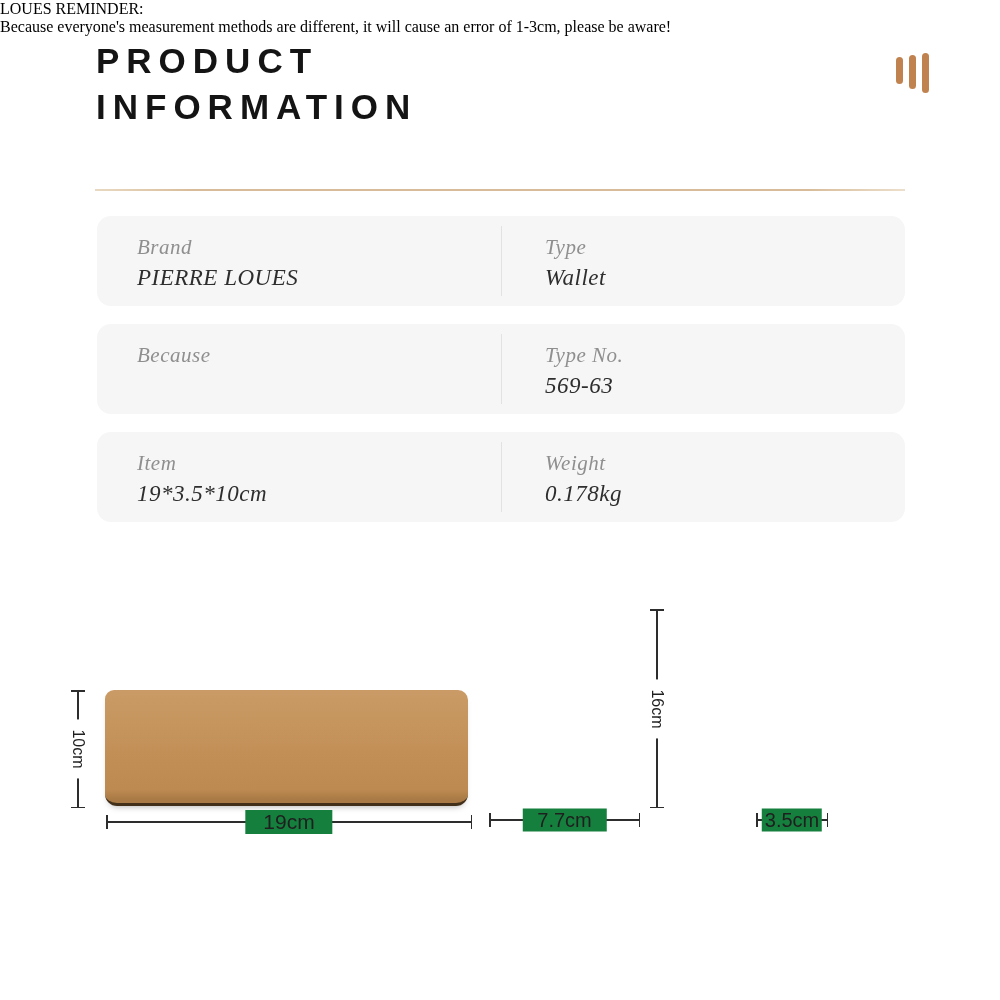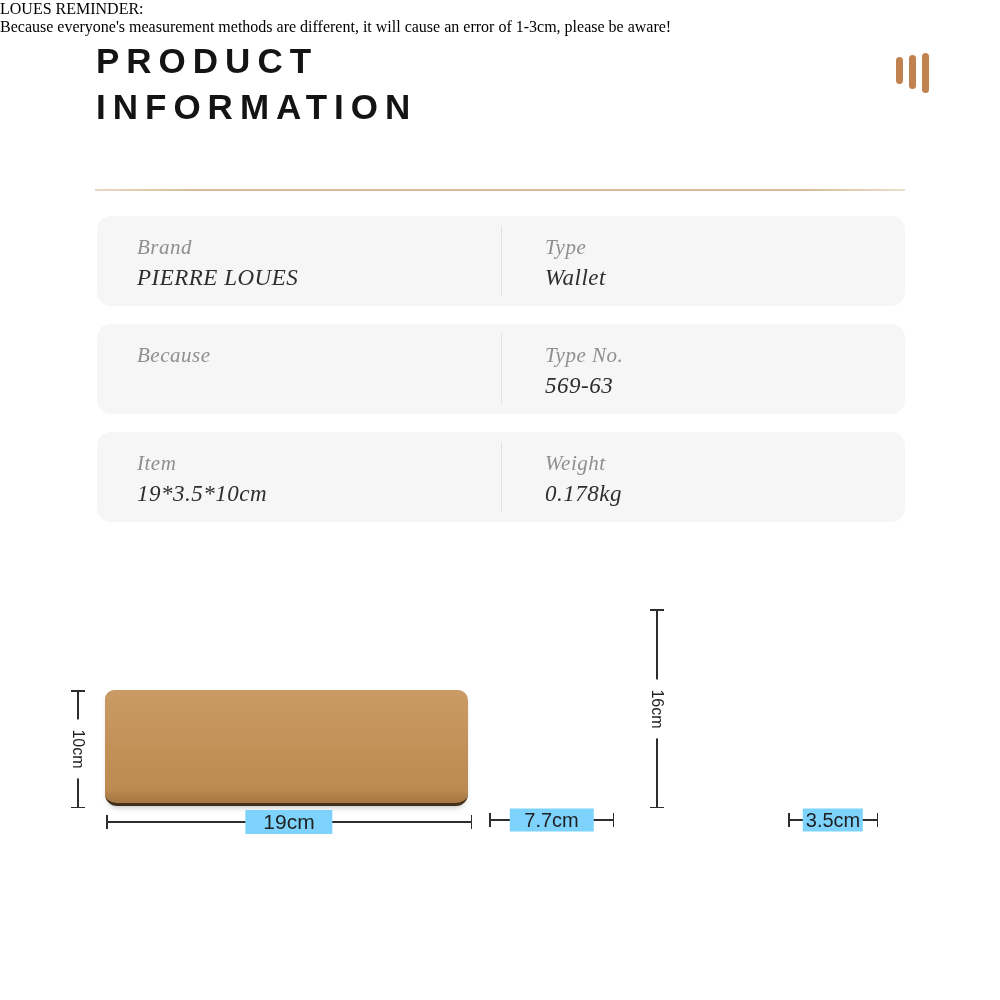--- a/index.html
+++ b/index.html
@@ -36,21 +36,21 @@
   .vdim .vcap.bottom{bottom:0;}
   .vdim .vlabel{position:absolute;left:7px;top:50%;transform:translate(-50%,-50%) rotate(90deg);
     background:#fff;padding:0 10px;font-family:"Liberation Sans",sans-serif;font-size:16px;
     color:#1f1f1f;white-space:nowrap;z-index:2;}
   .hdim{position:absolute;height:14px;}
   .hdim .hline{position:absolute;top:6px;left:0;right:0;height:1.5px;background:#2d2d2d;}
   .hdim .hcap{position:absolute;top:0;width:1.5px;height:14px;background:#2d2d2d;}
   .hdim .hcap.left{left:0;}
   .hdim .hcap.right{right:0;}
   .hdim .hlabel{position:absolute;left:50%;top:7px;transform:translate(-50%,-50%);
-    background:#7dd3fc;padding:0 15px;font-family:"Liberation Sans",sans-serif;font-size:20px;
+    background:#15803d;padding:0 15px;font-family:"Liberation Sans",sans-serif;font-size:20px;
     color:#1f1f1f;white-space:nowrap;z-index:2;}
   .hdim.big .hlabel{font-size:21px;padding:0 18px;}
   .hdim.tight .hlabel{padding:0 3px;}
 
   
   .wallet-front{position:absolute;left:105px;top:690px;width:363px;height:116px;}
   .wf-body{position:absolute;inset:0;border-radius:9px 10px 12px 12px;
     background:linear-gradient(180deg,#ca9b66 0%,#c29057 55%,#bd8a52 88%,#a97a45 97%);
     border-bottom:3px solid #42301a;box-sizing:border-box;
     box-shadow:0 4px 7px -4px rgba(0,0,0,.35);}
@@ -208,30 +208,30 @@
     <div class="side-btn l1"></div>
   </div>
 
   <div class="vdim" style="left:650px;top:609px;height:199px;">
     <span class="vcap top"></span>
     <span class="vline"></span>
     <span class="vlabel">16cm</span>
     <span class="vcap bottom"></span>
   </div>
 
-  <div class="hdim" style="left:489px;top:813px;width:125px;">
+  <div class="hdim" style="left:489px;top:813px;width:151px;">
     <span class="hcap left"></span>
     <span class="hline"></span>
     <span class="hlabel">7.7cm</span>
     <span class="hcap right"></span>
   </div>
 
   <div class="wallet-side"></div>
 
-  <div class="hdim tight" style="left:788px;top:813px;width:90px;">
+  <div class="hdim tight" style="left:756px;top:813px;width:72px;">
     <span class="hcap left"></span>
     <span class="hline"></span>
     <span class="hlabel">3.5cm</span>
     <span class="hcap right"></span>
   </div>
 
   <div class="footer-title">LOUES REMINDER:</div>
   <div class="footer-text">Because everyone's measurement methods are different, it will cause an error of 1-3cm, please be aware!</div>
 
 </div>

